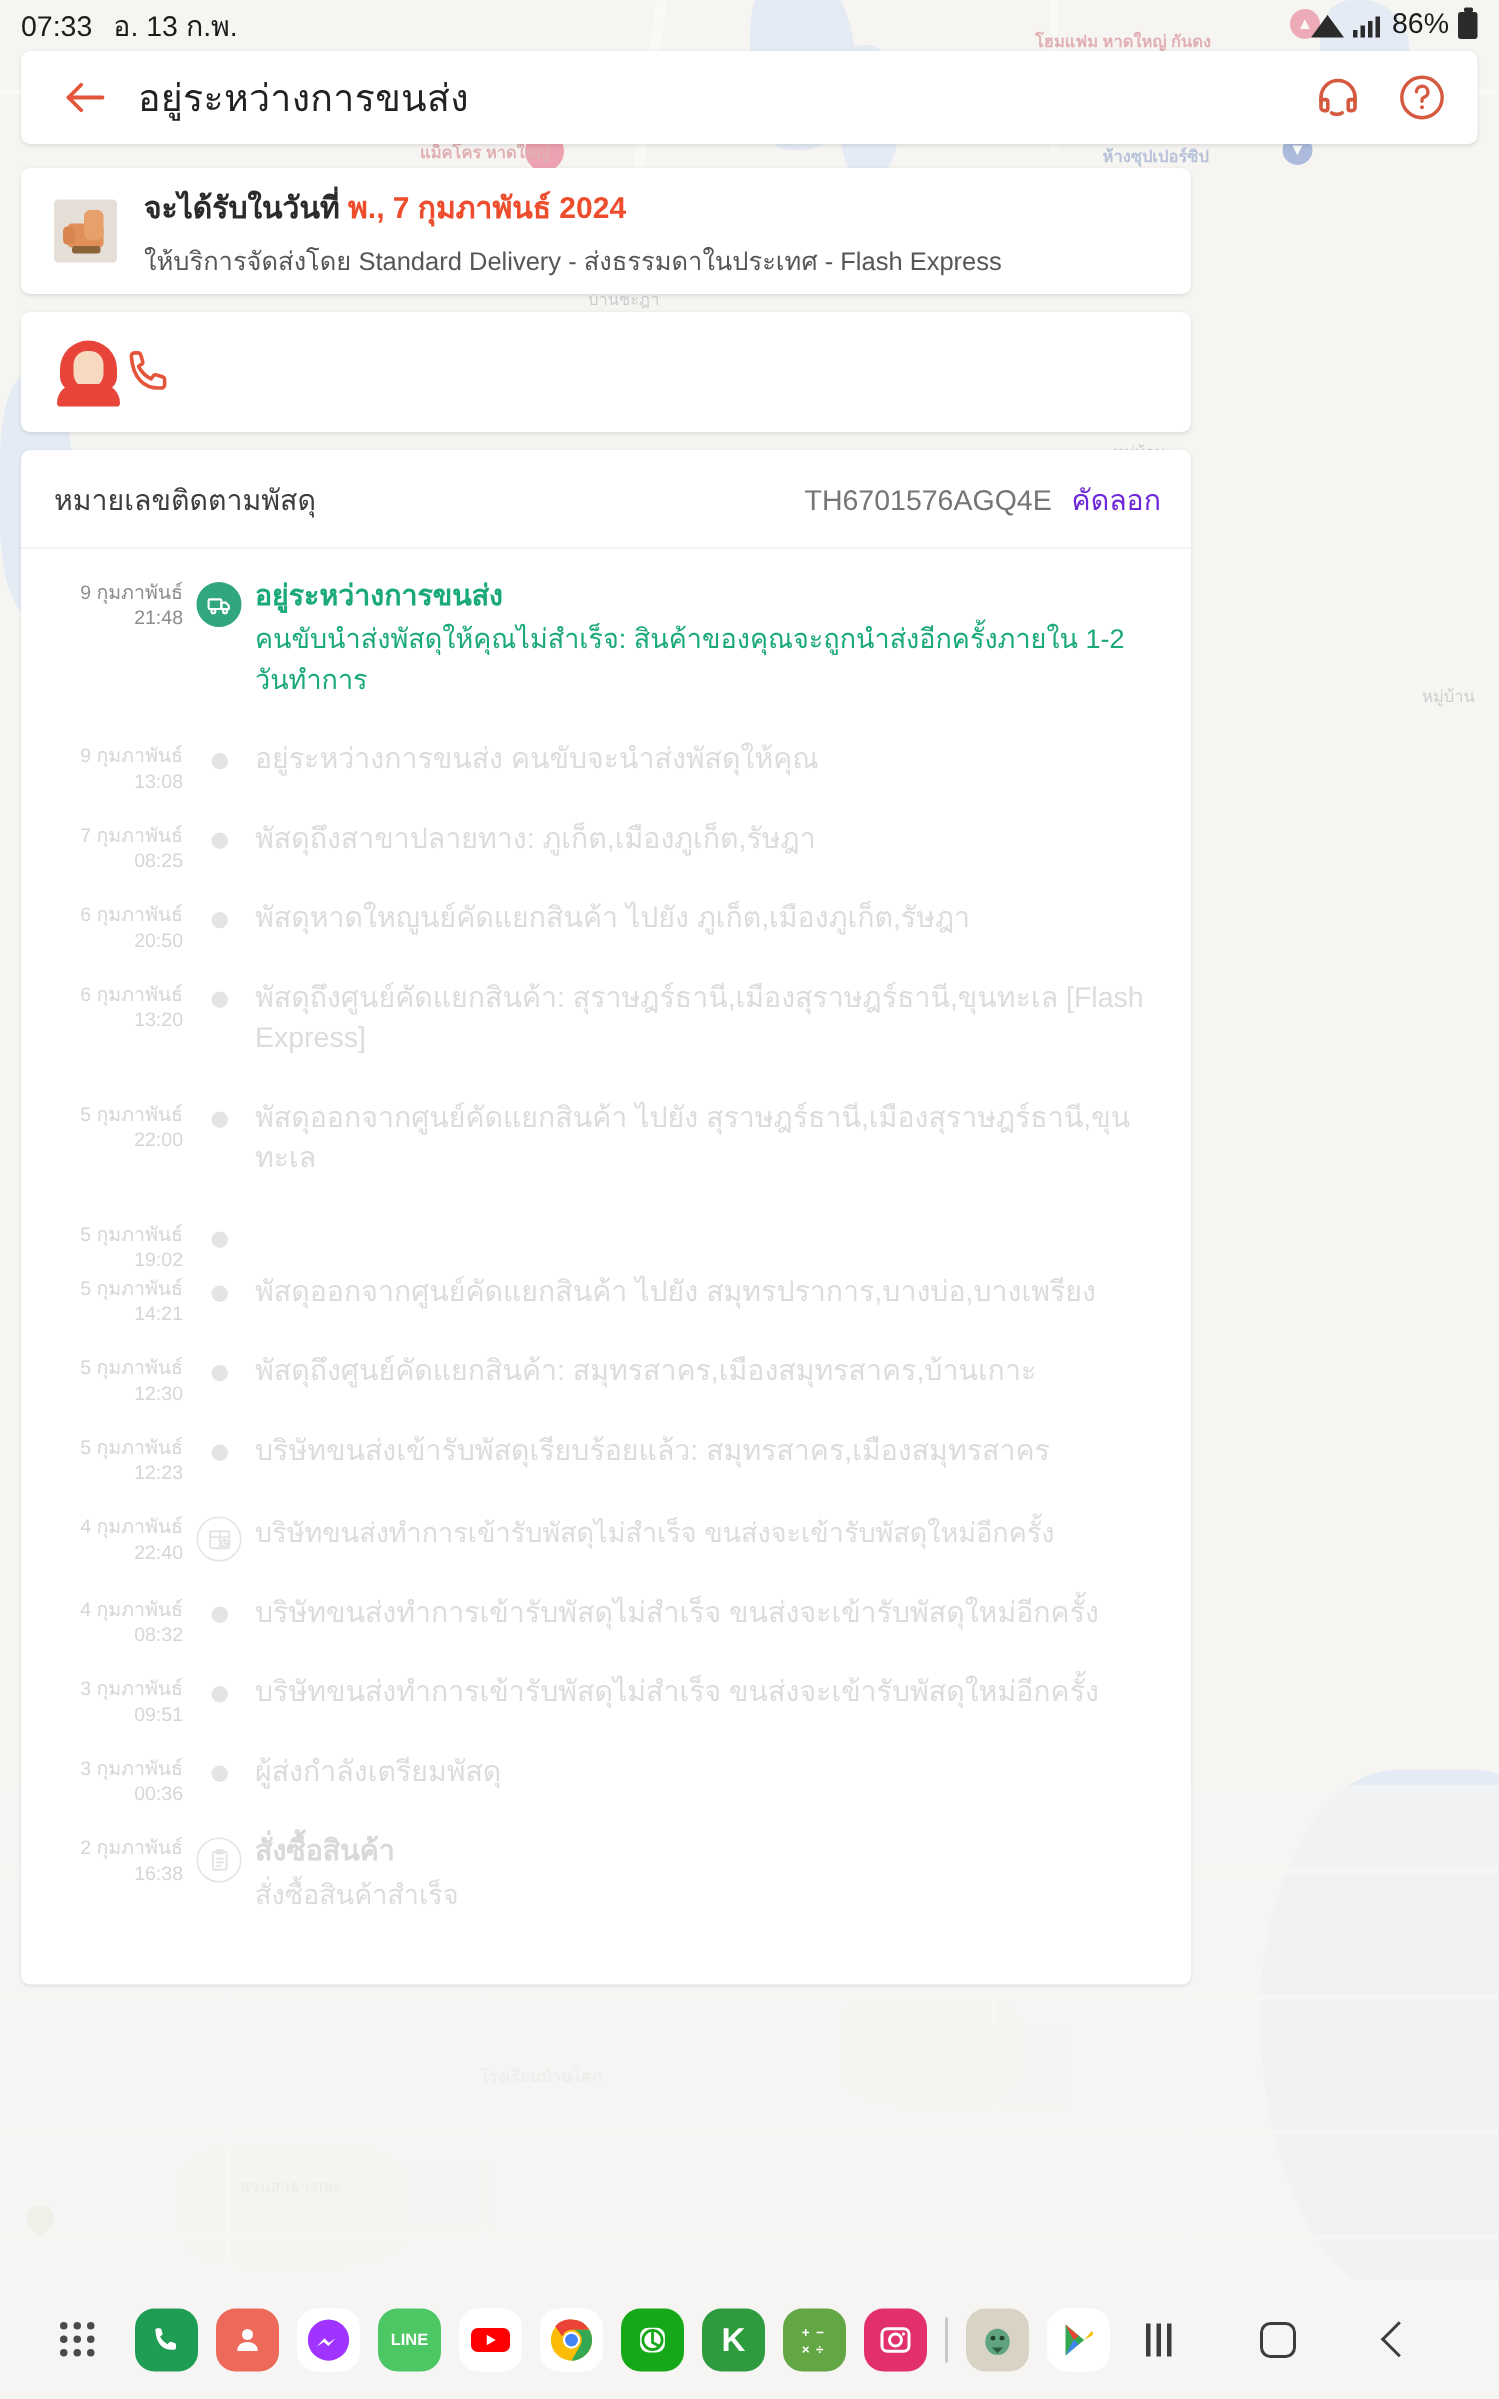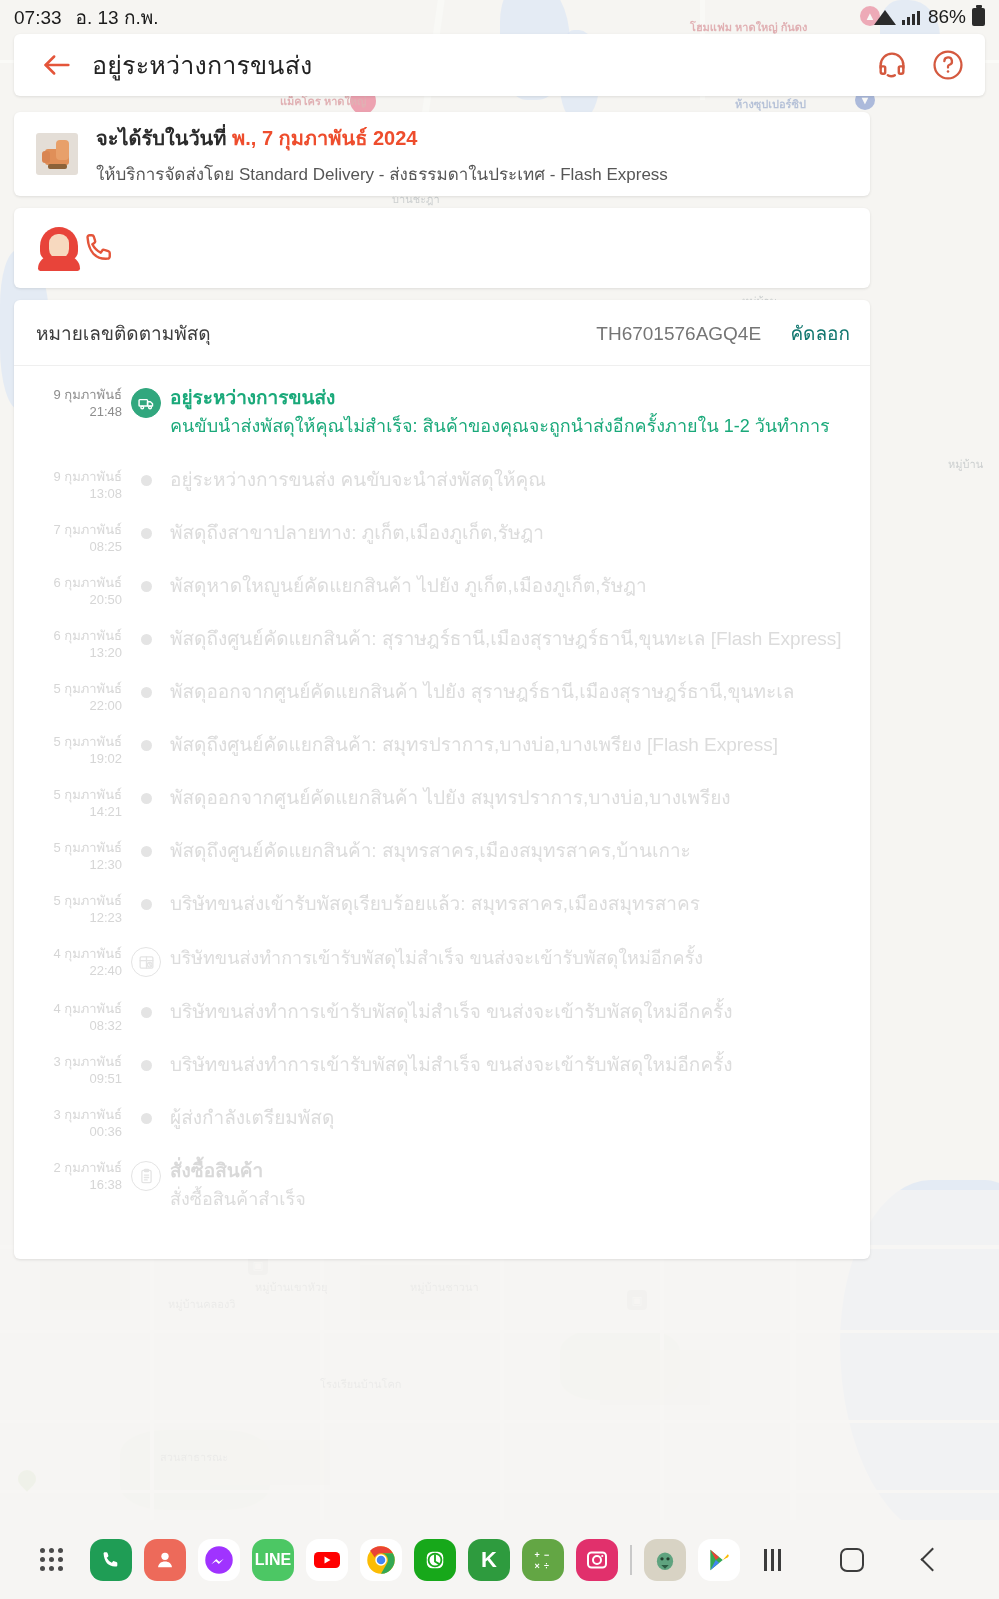--- a/index.html
+++ b/index.html
@@ -125,21 +125,21 @@
     margin-left: 18px;
     font-size: 25px;
     color: #222;
     letter-spacing: .2px;
   }
   .header-actions { display: flex; align-items: center; gap: 22px; }
   .hdr-icon { width: 34px; height: 34px; cursor: pointer; }
 
   
   .card {
-    position: absolute; left: 14px; width: 856px;
+    position: absolute; left: 14px; width: 780px;
     background: #ffffff;
     border-radius: 6px;
     box-shadow: 0 1px 3px rgba(0,0,0,.10);
     z-index: 15;
   }
 
   
   #eta-card { top: 112px; height: 84px; display: flex; align-items: center; padding: 0 22px; }
   .thumb {
     width: 42px; height: 42px; flex: 0 0 42px;
@@ -170,21 +170,21 @@
 
   
   #tracking-card { top: 300px; min-height: 880px; padding-bottom: 20px; }
   .track-head {
     height: 66px; display: flex; align-items: center; justify-content: space-between;
     padding: 0 20px 0 22px;
     border-bottom: 1px solid #efefef;
   }
   .track-head-label { font-size: 19px; color: #3d3d3d; }
   .track-head-right { font-size: 19px; color: #757575; }
-  .track-head-right .copy { color: #0f766e; margin-left: 24px; cursor: pointer; }
+  .track-head-right .copy { color: #6d28d9; margin-left: 8px; cursor: pointer; }
 
   
   .timeline { padding: 18px 22px 0 0; position: relative; }
   .tl-row {
     display: flex;
     padding: 0 0 0 0;
     position: relative;
   }
   .tl-date {
     width: 108px; flex: 0 0 108px;
@@ -488,23 +488,20 @@
           </div>
         </div>
         <div class="tl-row row-faded">
           <div class="tl-date">
             <span class="d">5 กุมภาพันธ์</span>
             <span class="t">19:02</span>
           </div>
           <div class="tl-marker">
             <span class="dot"></span>
           </div>
-          <div class="tl-body">
-            <div class="tl-title">พัสดุถึงศูนย์คัดแยกสินค้า: สมุทรปราการ,บางบ่อ,บางเพรียง  [Flash Express]</div>
-          </div>
         </div>
         <div class="tl-row row-faded">
           <div class="tl-date">
             <span class="d">5 กุมภาพันธ์</span>
             <span class="t">14:21</span>
           </div>
           <div class="tl-marker">
             <span class="dot"></span>
           </div>
           <div class="tl-body">
@@ -647,21 +644,21 @@
         </div>
         <div class="dock-item">
           <div class="app-icon" style="background: rgb(255, 255, 255); color: rgb(160, 51, 255);">
             <svg width="30" height="30" viewBox="0 0 24 24">
               <circle cx="12" cy="12" r="11" fill="#a033ff"></circle>
               <path d="M5.8 15.4l4-4.3 2.4 2.3 3.6-2.4-3.9 4.2-2.4-2.2z" fill="#fff"></path>
             </svg>
           </div>
         </div>
         <div class="dock-item">
-          <div class="app-icon" style="background: rgb(76, 199, 100); color: rgb(255, 255, 255); font-size: 16px;">LINE</div>
+          <div class="app-icon" style="background: rgb(76, 199, 100); color: rgb(255, 255, 255); font-size: 11px;">LINE</div>
         </div>
         <div class="dock-item">
           <div class="app-icon" style="background: rgb(255, 255, 255); color: rgb(255, 0, 0);">
             <svg width="28" height="20" viewBox="0 0 28 20">
               <rect x="1" y="2" width="26" height="16" rx="4.5" fill="#ff0000"></rect>
               <path d="M11.5 6.5l6 3.5-6 3.5z" fill="#fff"></path>
             </svg>
           </div>
         </div>
         <div class="dock-item">

